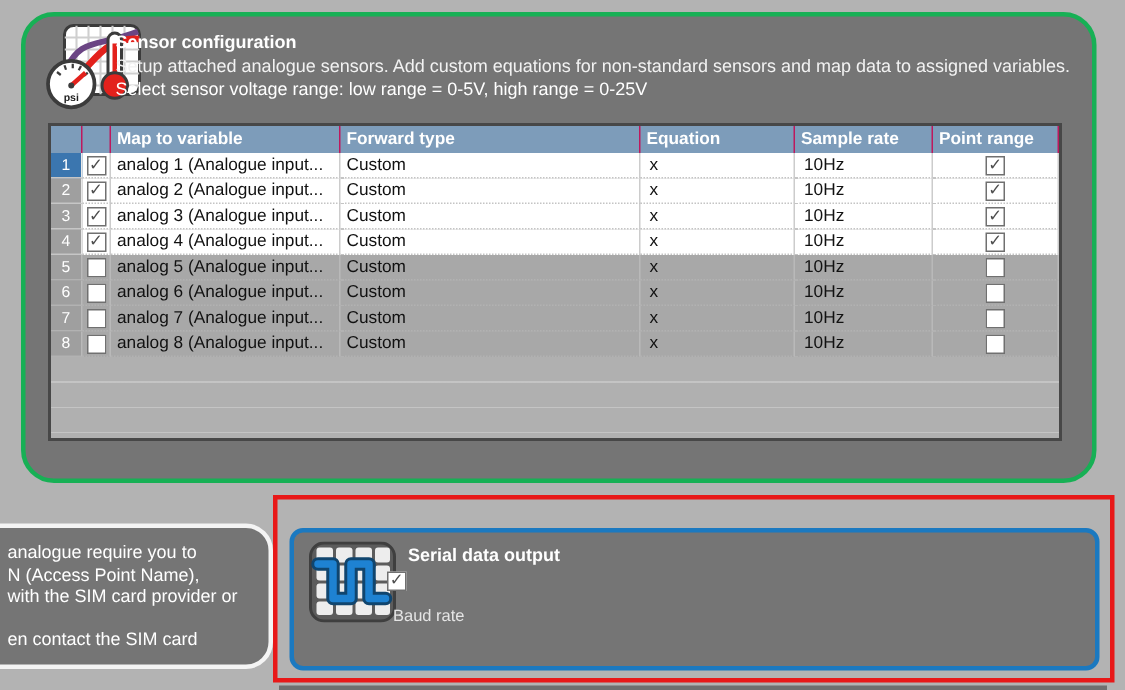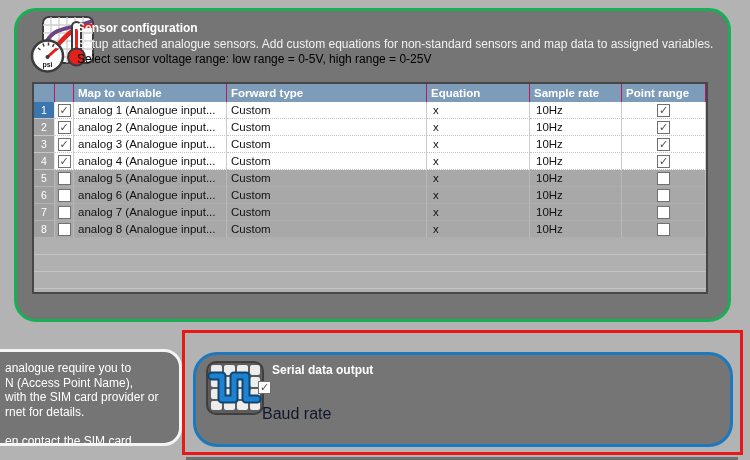--- a/index.html
+++ b/index.html
@@ -5,21 +5,21 @@
   * { margin:0; padding:0; box-sizing:border-box; }
   body { font-family:"Liberation Sans", sans-serif; }
   .stage { position:relative; width:750px; height:460px; background:#b3b3b3; overflow:hidden; }
 
   
   .sensor-panel { position:absolute; left:14px; top:8px; width:717px; height:314px;
     background:#757575; border:3px solid #17b055; border-radius:22px; }
   .sensor-icon { position:absolute; left:13px; top:5px; width:64px; height:58px; }
   .panel-title { position:absolute; left:60px; top:10px; color:#ffffff; font-size:12px; font-weight:bold; }
   .panel-desc1 { position:absolute; left:60px; top:26px; color:#f2f2f2; font-size:12px; white-space:nowrap; }
-  .panel-desc2 { position:absolute; left:60px; top:41px; color:#000000; font-size:12px; white-space:nowrap; }
+  .panel-desc2 { position:absolute; left:60px; top:41px; color:#ffffff; font-size:12px; white-space:nowrap; }
 
   
   .grid { position:absolute; left:15px; top:71px; width:676px; height:212px;
     background:#b0b0b0; border:2px solid #474747; overflow:hidden; }
   .grid-header { display:grid; grid-template-columns:21px 19px 153px 200px 103px 92px 1fr;
     height:18px; background:#7d9cba; }
   .grid-header .hcell { color:#ffffff; font-size:11.5px; font-weight:bold; line-height:18px;
     padding-left:4px; border-right:1px solid #be185d; overflow:hidden; white-space:nowrap; }
   .grid-row { display:grid; grid-template-columns:21px 19px 153px 200px 103px 92px 1fr;
     height:17px; background:#ffffff; }
@@ -44,26 +44,26 @@
     background:#757575; border:3px solid #f4f4f4; border-radius:18px;
     padding:9px 6px 6px 64px; }
   .sim-line { color:#ffffff; font-size:12px; line-height:14.5px; min-height:14.5px; white-space:nowrap; }
 
   
   .red-highlight { position:absolute; left:182px; top:330px; width:561px; height:125px;
     border:3px solid #e81818; }
 
   
   .serial-panel { position:absolute; left:193px; top:352px; width:540px; height:95px;
-    background:#757575; border:3px solid #1b79c0; border-radius:24px;text-decoration:underline; }
+    background:#757575; border:3px solid #1b79c0; border-radius:9px;text-decoration:underline; }
   .serial-icon { position:absolute; left:10px; top:6px; width:58px; height:54px; }
   .serial-title { position:absolute; left:76px; top:8px; color:#ffffff; font-size:12px; font-weight:bold; }
   .forward-row { position:absolute; left:62px; top:26px; display:flex; align-items:center; }
   .forward-label { color:#ffffff; font-size:12px; margin-left:6px; }
-  .baud-label { position:absolute; left:66px; top:50px; color:#0f172a; font-size:16px; }
+  .baud-label { position:absolute; left:66px; top:50px; color:#e5e5e5; font-size:11px; }
   .baud-select { position:absolute; left:122px; top:47px; width:385px; height:19px;
     background:#f1f1f1; border:1px solid #7a7a7a; display:flex; align-items:center;
     font-size:12px; color:#1a1a1a; padding-left:5px; cursor:default; }
   .baud-value { flex:1; white-space:nowrap; overflow:hidden; }
   .chevron { width:16px; color:#444444; font-size:12px; text-align:center; flex:0 0 16px; }
 
   .bottom-strip { position:absolute; left:186px; top:457px; width:552px; height:3px; background:#6f6f6f; }
 </style>
 </head>
 <body>
@@ -237,21 +237,20 @@
   </div>
 </div>
       <div class="grid-empty"></div>
     </div>
   </section>
 
   <div class="sim-box">
     <div class="sim-line">analogue require you to</div>
     <div class="sim-line">N (Access Point Name),</div>
     <div class="sim-line">with the SIM card provider or</div>
-    <div class="sim-line">rnet for details.</div>
     <div class="sim-line"></div>
     <div class="sim-line">en contact the SIM card</div>
   </div>
 
   <div class="red-highlight"></div>
 
   <section class="serial-panel">
     <svg class="serial-icon" viewBox="0 0 58 54">
       <rect x="1" y="1" width="56" height="52" rx="9" fill="#5c5c5c" stroke="#3f3f3f" stroke-width="2"></rect>
       <g fill="#ededed">

